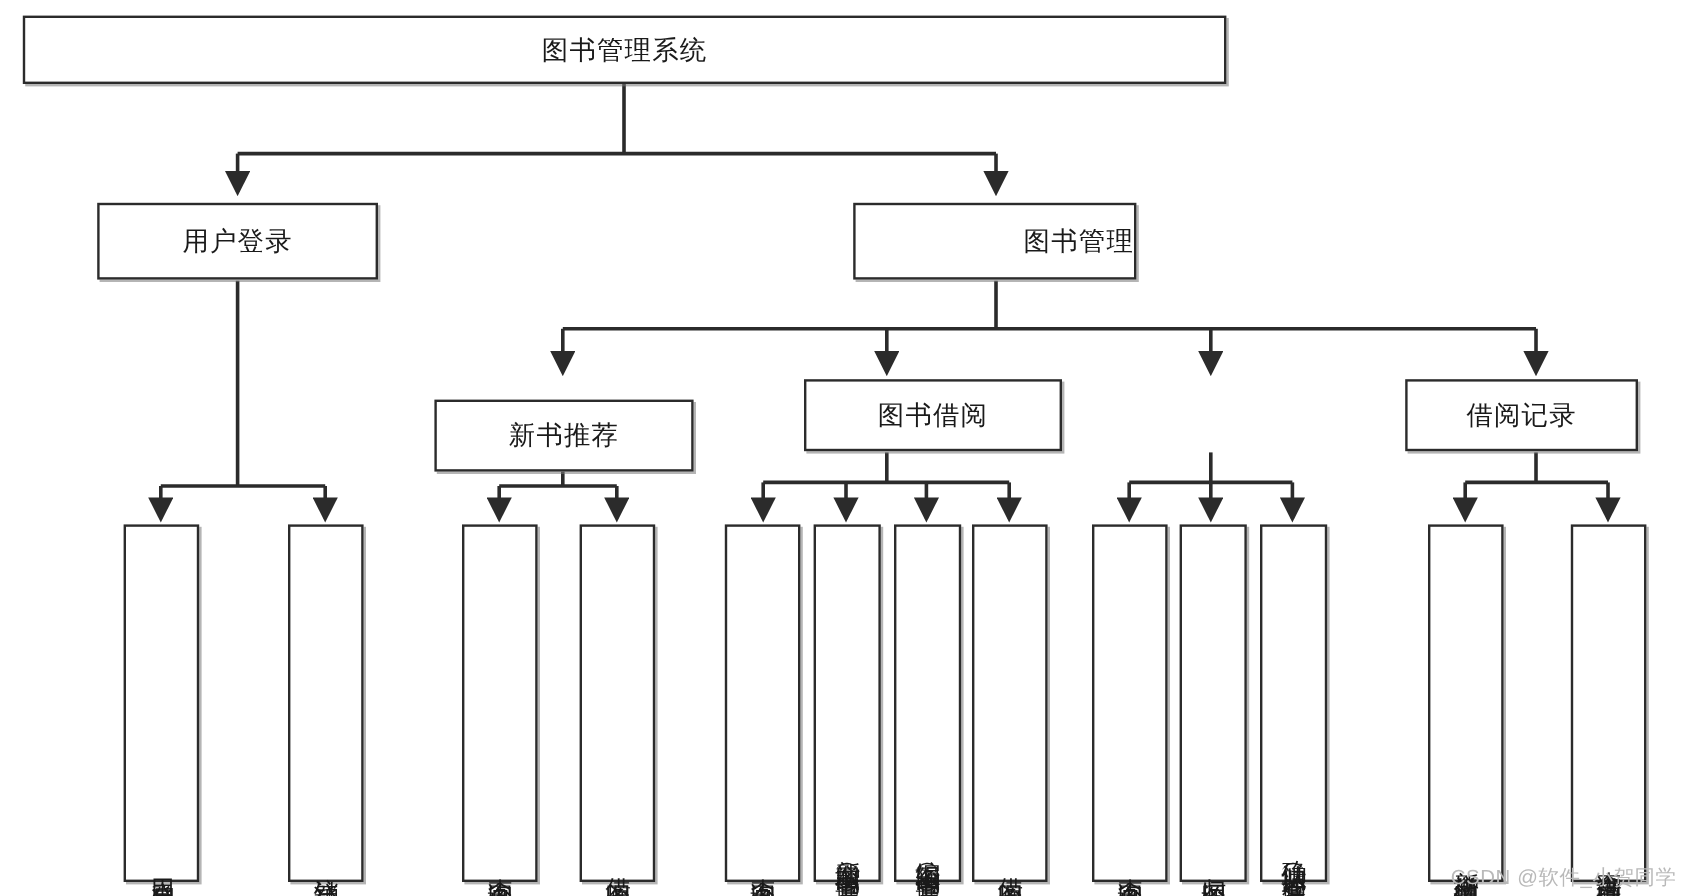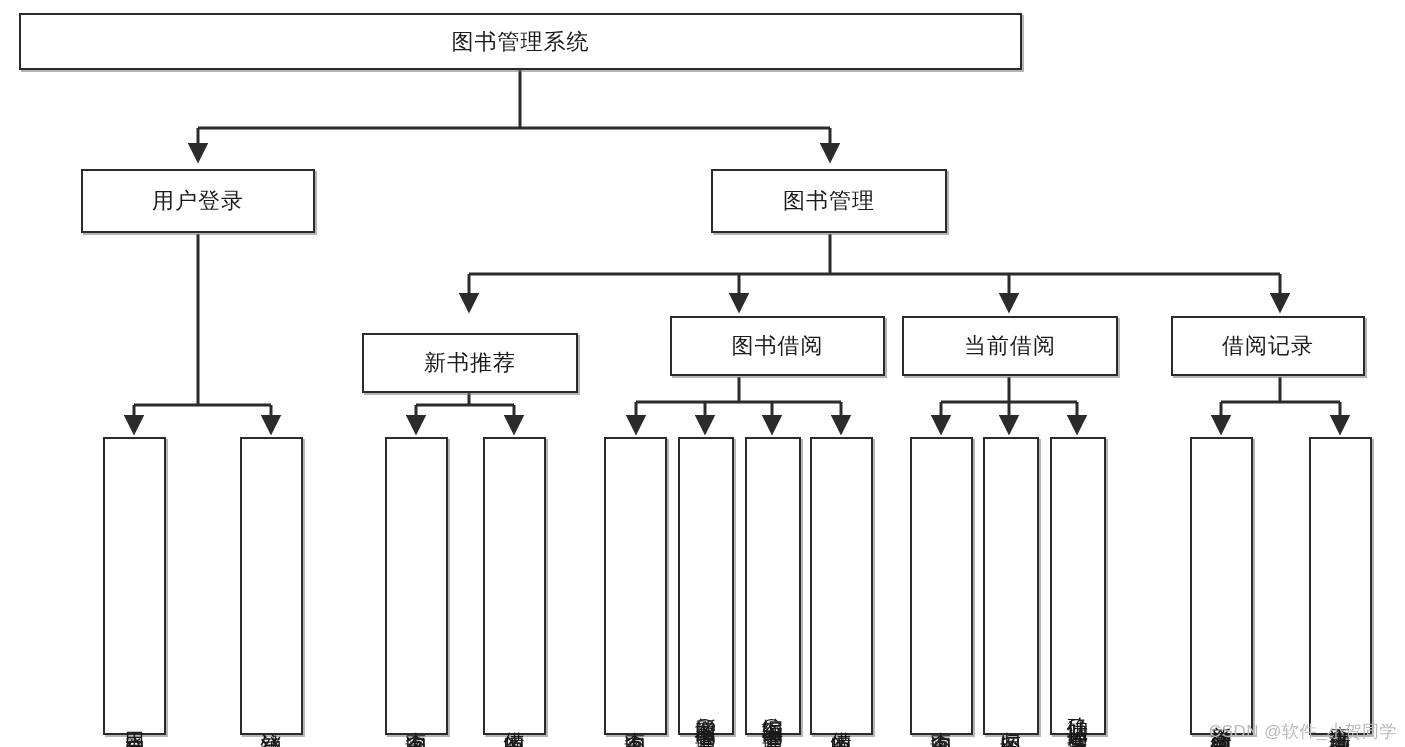--- a/index.html
+++ b/index.html
@@ -130,33 +130,30 @@
     </g>
   </svg>
 
   <div class="node h" style="left:19px; top:13px; width:1003px; height:57px;">
     <span class="label">图书管理系统</span>
   </div>
 
   <div class="node h" style="left:81px; top:169px; width:234px; height:64px;">
     <span class="label">用户登录</span>
   </div>
-  <div class="node h" style="left:711px; top:169px; width:236px; height:64px;">
+  <div class="node h" style="left:711px; top:169px; width:236px; height:64px;justify-content:flex-end;">
     <span class="label">图书管理</span>
   </div>
 
   <div class="node h" style="left:362px; top:316px; width:216px; height:60px;margin-top:17px;">
     <span class="label">新书推荐</span>
   </div>
   <div class="node h" style="left:632px; top:316px; width:215px; height:60px;margin-left:38px;">
     <span class="label">图书借阅</span>
   </div>
-  <div class="node h" style="left:902px; top:316px; width:216px; height:60px;">
-    <span class="label">当前借阅</span>
-  </div>
   <div class="node h" style="left:1171px; top:316px; width:194px; height:60px;">
     <span class="label">借阅记录</span>
   </div>
 
   <div class="node v" style="left:103px; top:437px; width:63px; height:298px;">
     <span class="label">用户登录</span>
   </div>
   <div class="node v" style="left:240px; top:437px; width:63px; height:298px;">
     <span class="label">注销登录</span>
   </div>

